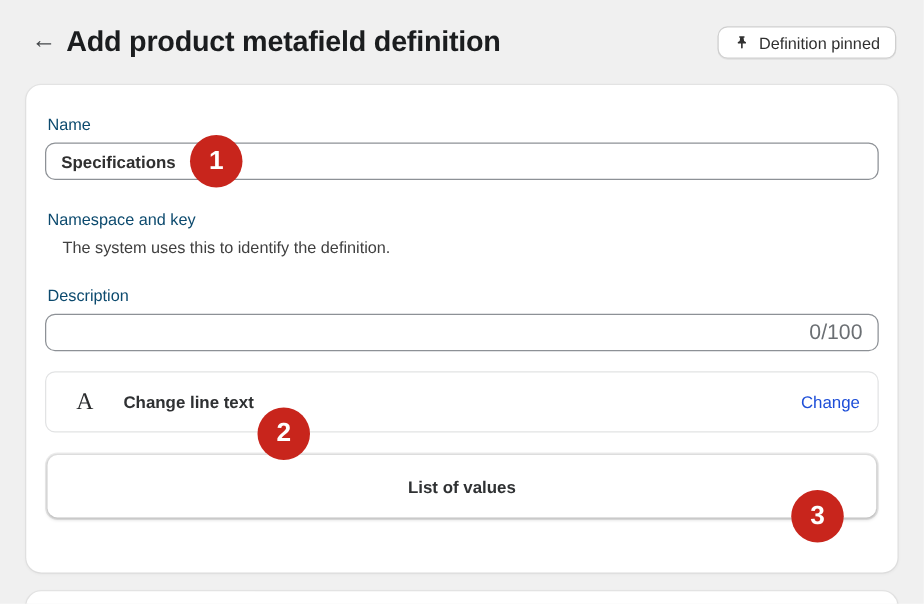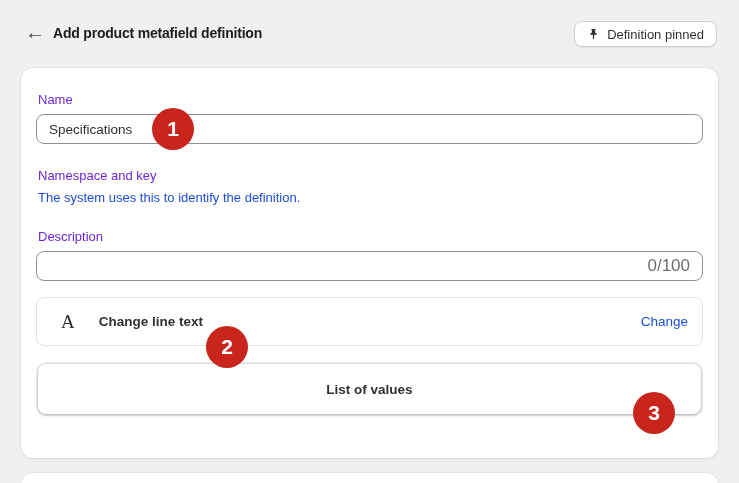--- a/index.html
+++ b/index.html
@@ -12,21 +12,21 @@
   }
 
   
   .back-arrow{
     position:absolute;left:25px;top:20px;
     font-size:20px;line-height:24px;color:#44474a;
     cursor:pointer;background:none;border:none;padding:0;
   }
   .page-title{
     position:absolute;left:53px;top:22px;
-    font-size:14px;font-weight:700;color:#1b1d1f;
+    font-size:23px;font-weight:700;color:#1b1d1f;
     letter-spacing:-0.2px;line-height:22px;margin:0;
   }
   .pin-btn{
     position:absolute;right:22px;top:21px;
     height:26px;display:flex;align-items:center;gap:7px;
     background:#ffffff;border:1px solid #cfcfcf;border-radius:8px;
     box-shadow:0 1px 0 rgba(0,0,0,.05);
     padding:0 12px;font-size:13px;font-weight:500;color:#303030;
     font-family:inherit;cursor:pointer;
   }
@@ -36,34 +36,35 @@
   .card{
     position:absolute;left:21px;width:697px;
     background:#ffffff;border-radius:12px;
     box-shadow:0 0 0 1px rgba(0,0,0,.045),0 1px 3px rgba(0,0,0,.06);
     box-sizing:border-box;
   }
   .card-main{top:68px;height:390px;padding:24px 15px 16px 15px;}
   .card-next{top:473px;height:40px;}
 
   .field-label{
-    font-size:13px;color:#6d28d9;margin:0 0 7px 2px;line-height:15px;
+    font-size:13px;color:#0c4a6e;margin:0 0 7px 2px;line-height:15px;
   }
   .text-input{
     height:30px;box-sizing:border-box;width:100%;
     border:1px solid #8d9196;border-radius:8px;background:#fff;
     display:flex;align-items:center;padding:0 12px;
   }
   .text-input input{
     border:none;outline:none;flex:1;min-width:0;
     font-size:13.5px;color:#303030;font-family:inherit;background:transparent;
     padding:0;
+    font-weight:bold;
   }
   .helper-text{
-    font-size:13px;color:#1d4ed8;margin:7px 0 0 2px;line-height:15px;
+    font-size:13px;color:#404040;margin:7px 0 0 14px;line-height:15px;
   }
   .spacer-lg{height:24px;}
   .char-counter{
     font-size:17px;color:#6b6f73;margin-left:8px;white-space:nowrap;
   }
 
   
   .type-box{
     margin-top:16px;height:49px;box-sizing:border-box;
     border:1px solid #e2e3e4;border-radius:8px;

